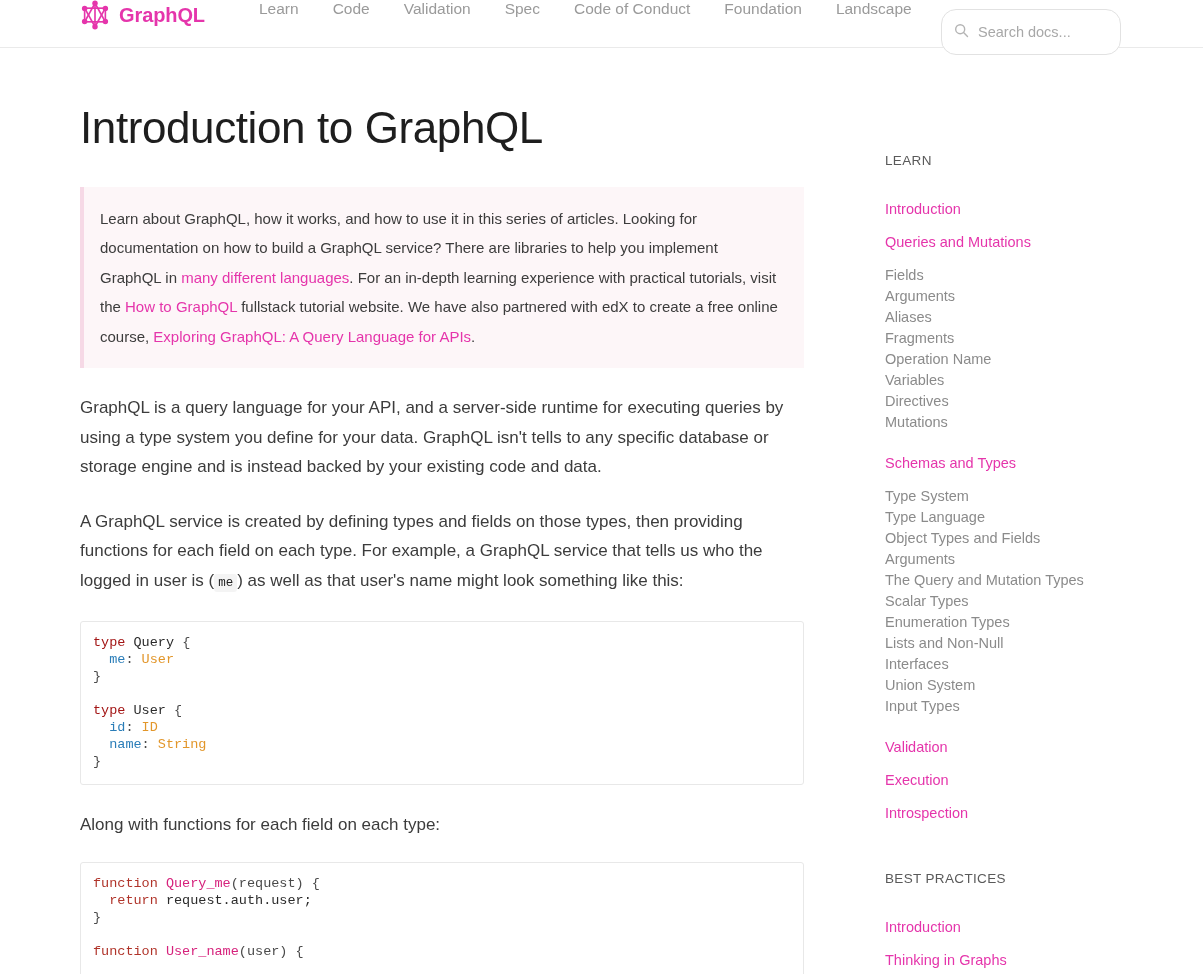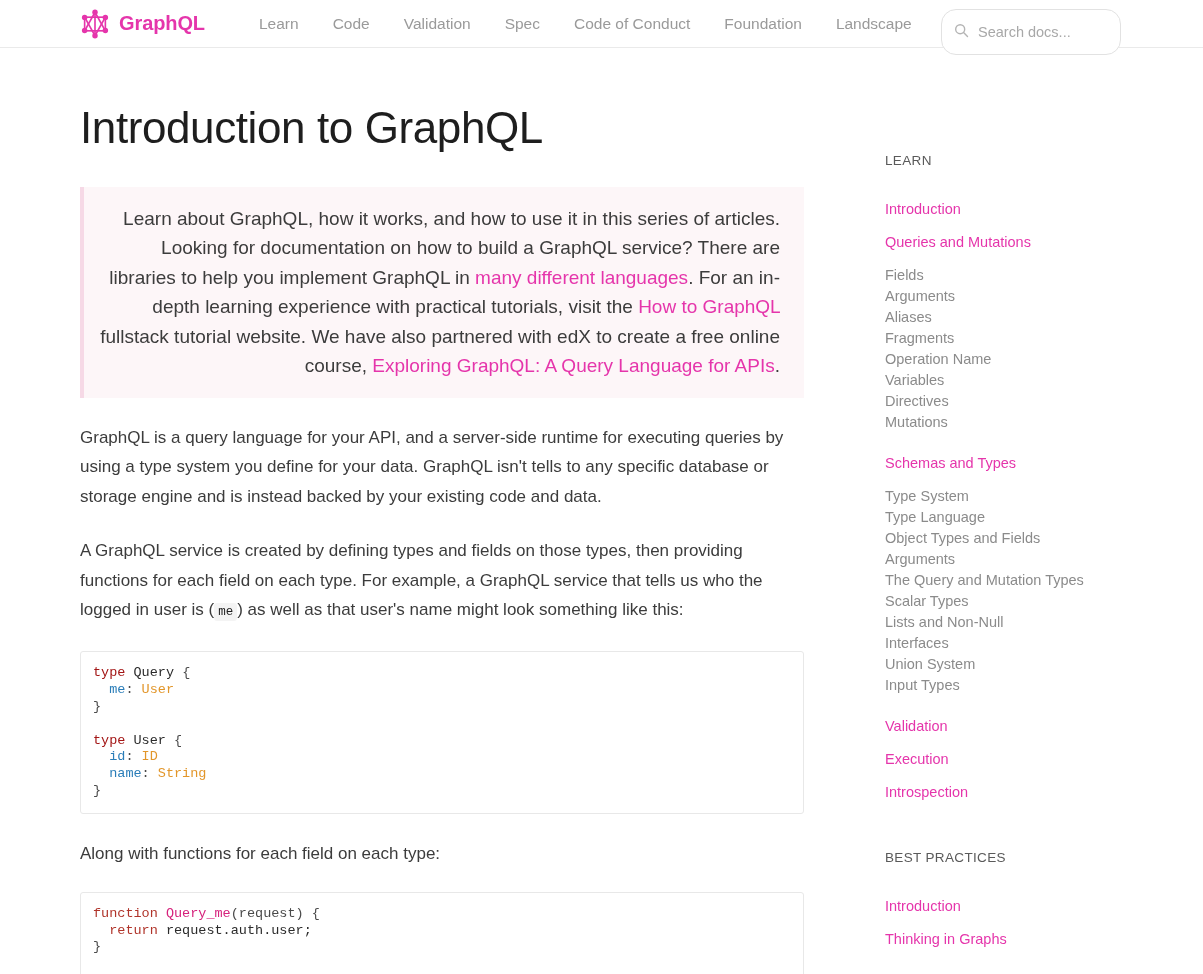--- a/index.html
+++ b/index.html
@@ -10,21 +10,21 @@
     background: #ffffff;
     font-family: "Liberation Sans", sans-serif;
     -webkit-font-smoothing: antialiased;
   }
 
   
   .site-header {
     height: 48px;
     width: 100%;
     display: flex;
-    align-items: center;
+    align-items: flex-start;
     border-bottom: 1px solid #eaeaea;
     background: #fff;
     position: relative;
   }
   .brand {
     display: flex;
     align-items: center;
     margin-left: 80px;
     gap: 9px;
     cursor: pointer;
@@ -100,24 +100,23 @@
   
   .callout {
     margin-top: 33px;
     width: 724px;
     background: #fdf6f8;
     border-left: 4px solid #f6d9e6;
     padding: 17px 24px 17px 16px;
   }
   .callout p {
     margin: 0;
-    font-size: 19px;
+    font-size: 15px;
     line-height: 29.5px;
     color: #3c3c3c;
-    text-align: right;
   }
   a.pink {
     color: #e535ab;
     text-decoration: none;
     cursor: pointer;
   }
 
   
   .body-p {
     font-size: 17px;
@@ -307,20 +306,21 @@
     </div>
 
     <div class="side-group">
       <a class="side-cat">Schemas and Types</a>
       <a class="side-sub">Type System</a>
       <a class="side-sub">Type Language</a>
       <a class="side-sub">Object Types and Fields</a>
       <a class="side-sub">Arguments</a>
       <a class="side-sub">The Query and Mutation Types</a>
       <a class="side-sub">Scalar Types</a>
+      <a class="side-sub">Enumeration Types</a>
       <a class="side-sub">Lists and Non-Null</a>
       <a class="side-sub">Interfaces</a>
       <a class="side-sub">Union System</a>
       <a class="side-sub">Input Types</a>
     </div>
 
     <div class="side-solo">
       <a class="side-cat">Validation</a>
     </div>
     <div class="side-solo">

